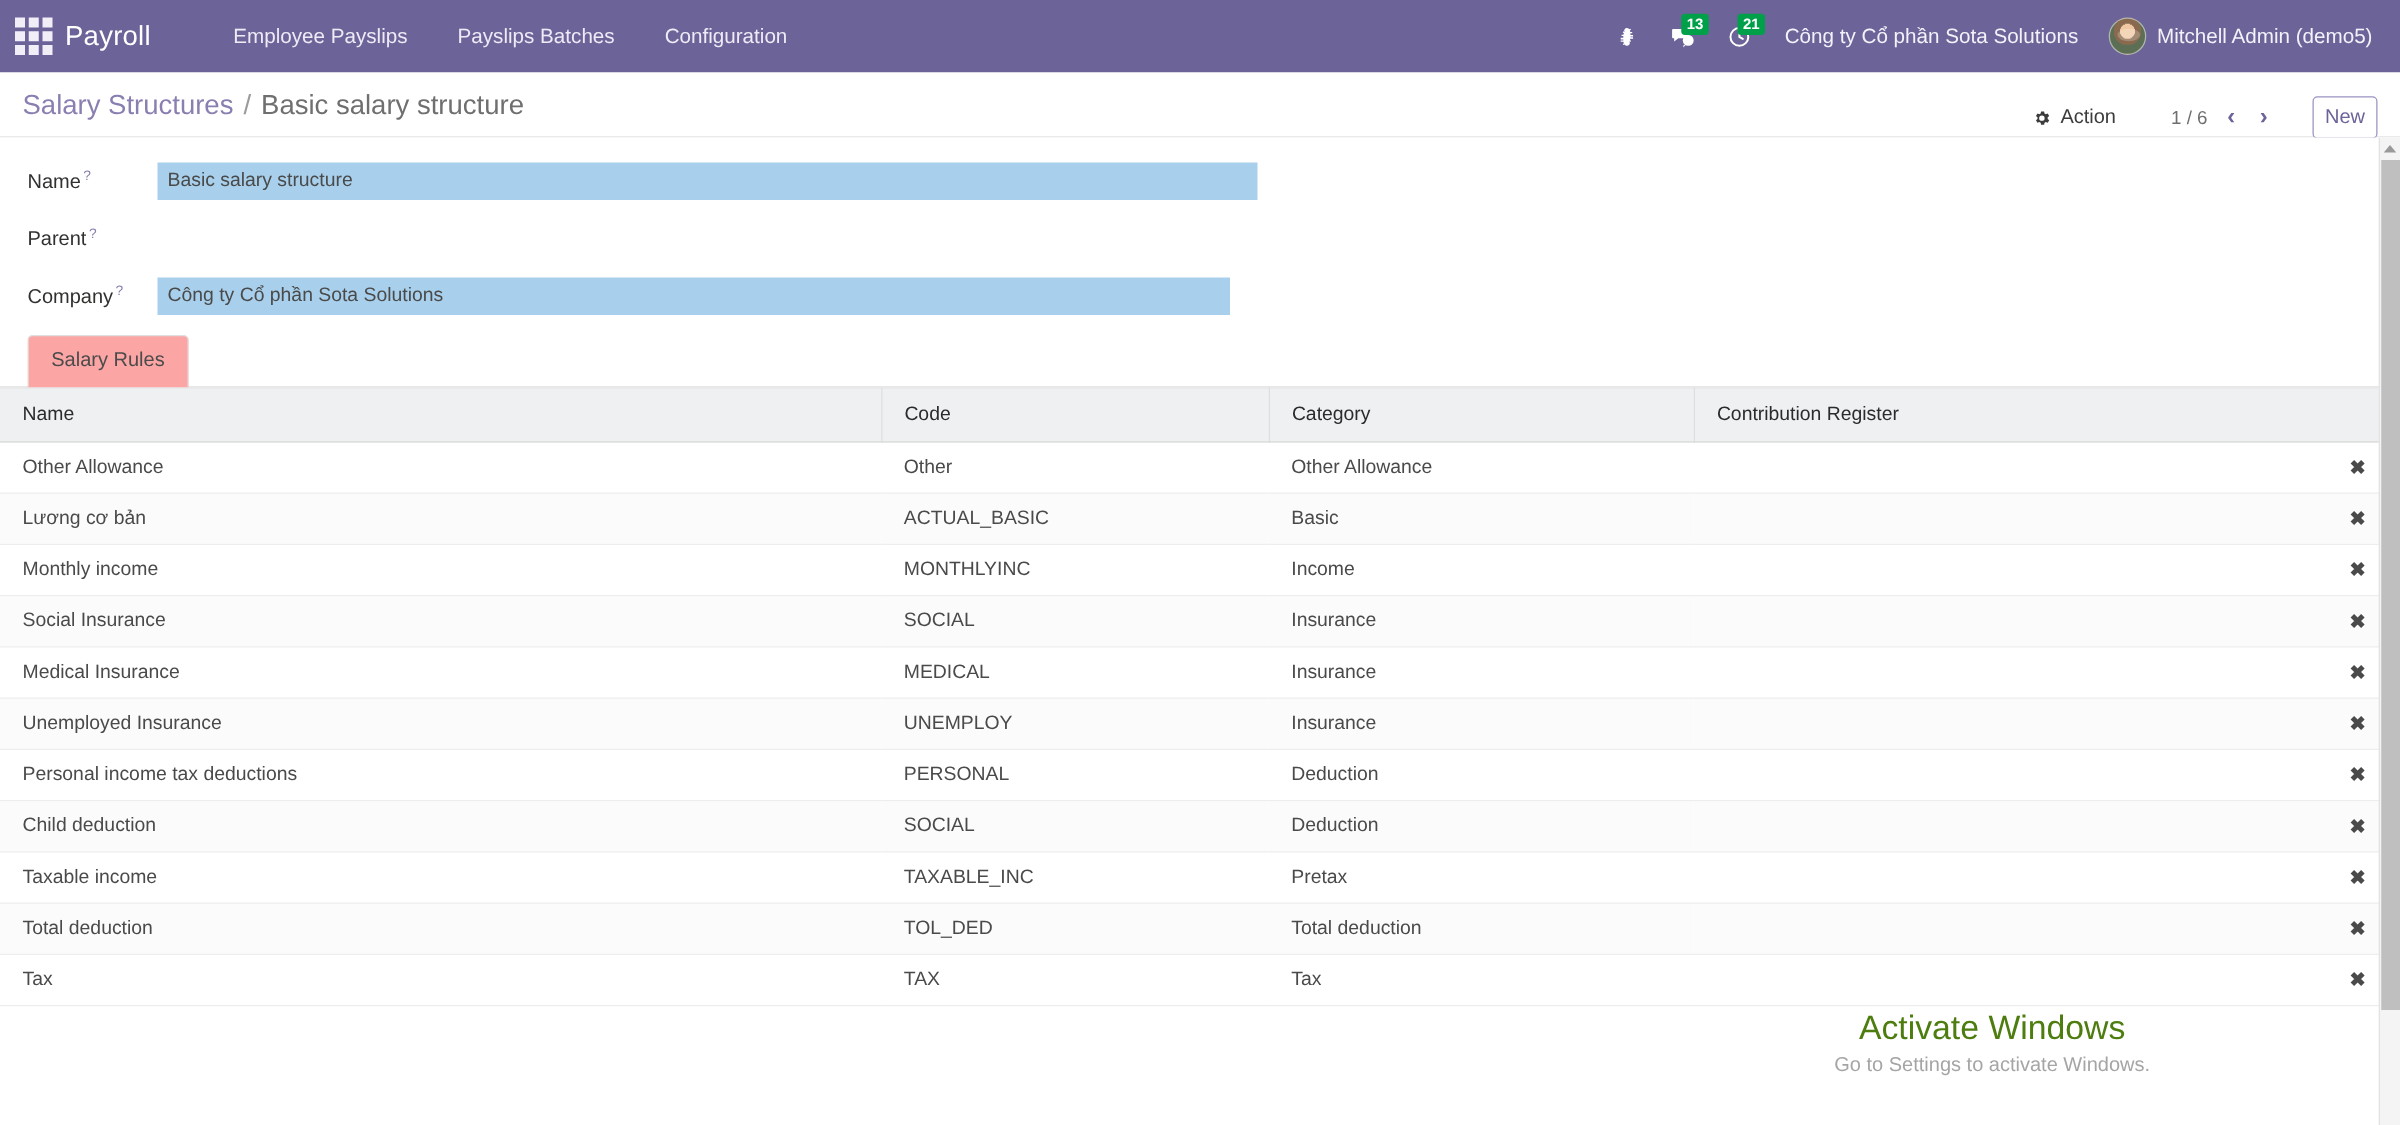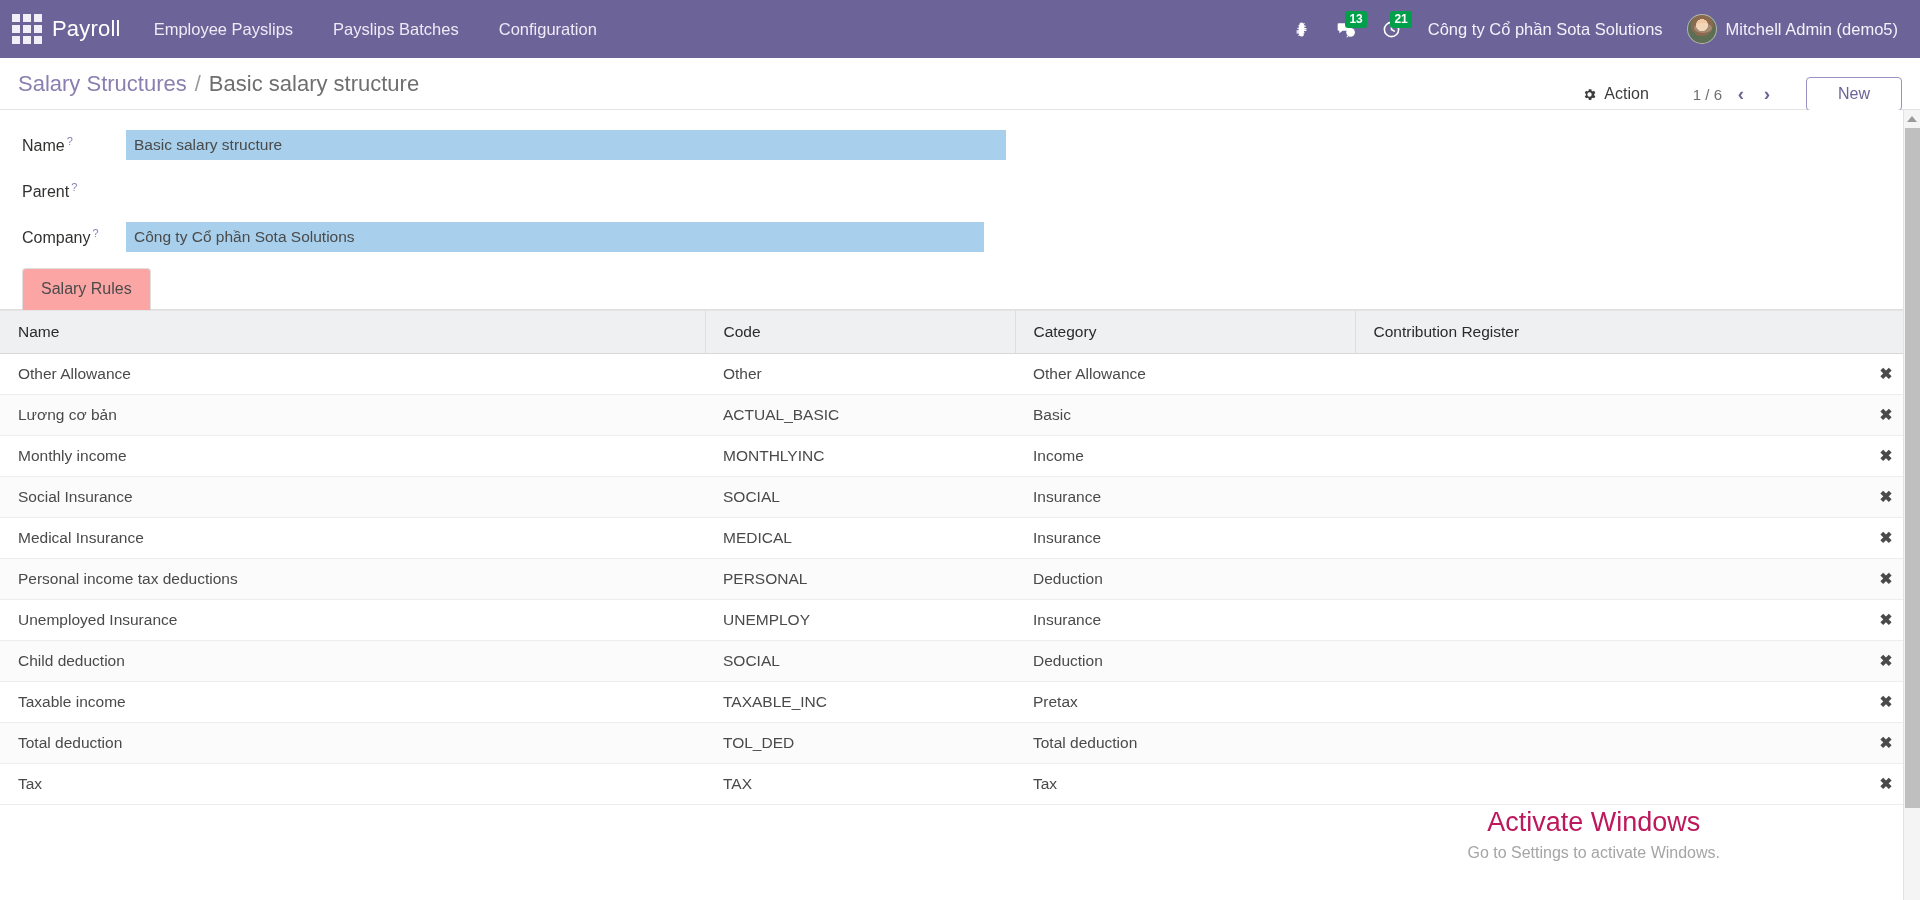--- a/index.html
+++ b/index.html
@@ -30,21 +30,21 @@
     justify-content: center;
     cursor: pointer;
     margin-right: 8px;
   }
   .apps-grid i { background: #f1eef7; display: block; width: 8px; height: 8px; }
   .brand {
     color: #ffffff;
     font-size: 22px;
     font-weight: 400;
     letter-spacing: .2px;
-    margin-right: 13px;
+    margin-right: 46px;
     cursor: pointer;
     white-space: nowrap;
   }
   .nav-menu { display: flex; align-items: center; gap: 0; }
   .nav-menu .nav-item {
     color: #efeaf6;
     font-size: 16.5px;
     padding: 18px 20px;
     cursor: pointer;
     white-space: nowrap;
@@ -145,21 +145,21 @@
     font-size: 19px;
     font-weight: bold;
   }
   .new-btn {
     margin-left: 26px;
     border: 1px solid #9b92c2;
     border-radius: 4px;
     color: #6c6398;
     background: #fff;
     font-size: 16px;
-    padding: 7px 31px;
+    padding: 7px 9px;
     cursor: pointer;
     font-family: inherit;
   }
 
   
   .sheet-wrap {
     position: relative;
     height: calc(900px - 58px - 52px);
     overflow: hidden;
     background: #fff;
@@ -300,21 +300,21 @@
   
   .watermark {
     position: absolute;
     right: 200px;
     bottom: 38px;
     text-align: center;
     pointer-events: none;
     user-select: none;
     z-index: 5;
   }
-  .wm-title { font-size: 27px; color: #be185d; line-height: 1.25; }
+  .wm-title { font-size: 27px; color: #4d7c0f; line-height: 1.25; }
   .wm-sub { font-size: 16px; color: #a5a5a5; margin-top: 4px; }
 </style>
 </head>
 <body>
 
 <div class="navbar">
   <div class="apps-grid">
     <i></i>
       <i></i>
       <i></i>
@@ -475,30 +475,30 @@
             <td class="cell-x">✖</td>
           </tr>
           <tr>
             <td>Medical Insurance</td>
             <td>MEDICAL</td>
             <td>Insurance</td>
             <td></td>
             <td class="cell-x">✖</td>
           </tr>
           <tr>
+            <td>Unemployed Insurance</td>
+            <td>UNEMPLOY</td>
+            <td>Insurance</td>
+            <td></td>
+            <td class="cell-x">✖</td>
+          </tr>
+          <tr>
             <td>Personal income tax deductions</td>
             <td>PERSONAL</td>
             <td>Deduction</td>
-            <td></td>
-            <td class="cell-x">✖</td>
-          </tr>
-          <tr>
-            <td>Unemployed Insurance</td>
-            <td>UNEMPLOY</td>
-            <td>Insurance</td>
             <td></td>
             <td class="cell-x">✖</td>
           </tr>
           <tr>
             <td>Child deduction</td>
             <td>SOCIAL</td>
             <td>Deduction</td>
             <td></td>
             <td class="cell-x">✖</td>
           </tr>

